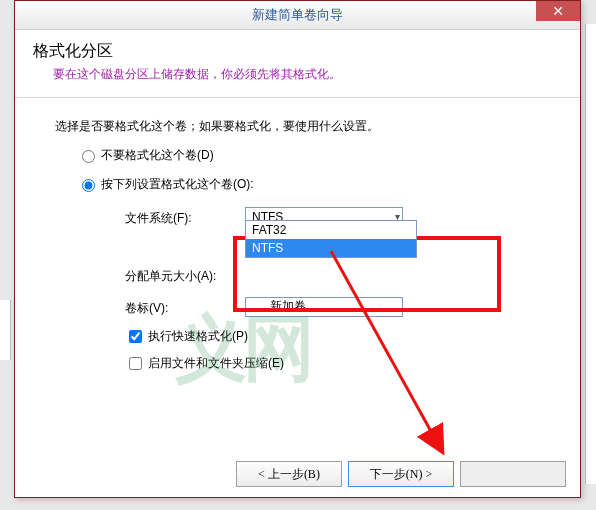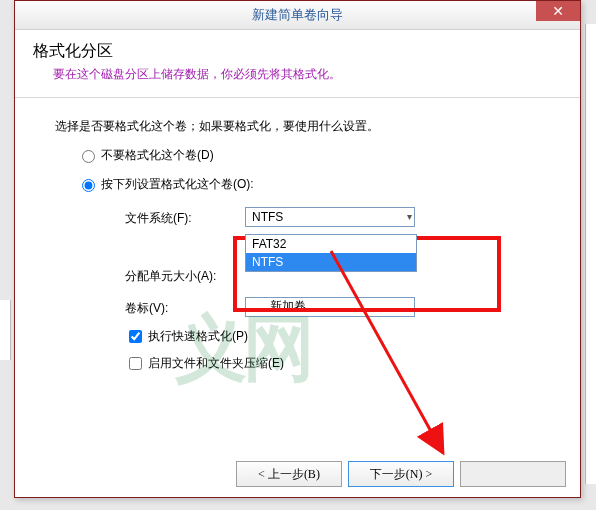--- a/index.html
+++ b/index.html
@@ -10,24 +10,24 @@
   .hdr{padding:10px 18px 14px 18px;border-bottom:1px solid #d8d8d8}
   .hdr-title{font-weight:normal;font-size:16px;margin-bottom:4px}
   .hdr-sub{margin-left:20px;color:#a21caf}
   .body{padding:20px 40px 0 40px;position:relative;height:340px}
   .prompt{margin-bottom:12px}
   .radio{display:flex;align-items:center;margin:8px 0 12px 22px}
   .radio input{margin-right:6px}
   .fields{margin:6px 0 0 70px}
   .row{display:flex;align-items:flex-end;margin:10px 0;height:22px}
   .row label{width:120px}
-  .sel,.txt{width:170px;height:20px;border:1px solid #7a9ac0;background:#fff;font:12px sans-serif;box-sizing:border-box}
+  .sel,.txt{width:158px;height:20px;border:1px solid #7a9ac0;background:#fff;font:12px sans-serif;box-sizing:border-box}
   .sel{display:flex;align-items:center;justify-content:space-between;padding:0 2px 0 6px;position:relative}
   .chev{font-size:10px;color:#555}
-  .drop{position:absolute;left:-1px;top:26px;width:170px;border:1px solid #7a9ac0;background:#fff;z-index:6}
+  .drop{position:absolute;left:-1px;top:12px;width:170px;border:1px solid #7a9ac0;background:#fff;z-index:6}
   .opt{padding:2px 6px}
   .opt.sel-opt{background:#2d89ef;color:#fff}
   .txt{padding:2px 24px}
   .chk{display:flex;align-items:center;margin:8px 0 6px 0}
   .chk input{margin-right:6px}
   .hilite{position:absolute;border:4px solid #e11;pointer-events:none;z-index:5}
   .hilite.a{left:218px;top:138px;width:260px;height:68px}
   .footer{position:absolute;bottom:10px;right:14px;display:flex;gap:6px}
   .btn{min-width:80px;height:24px;border:1px solid #a0a0a0;background:linear-gradient(#fdfdfd,#ececec);display:flex;align-items:center;justify-content:center;padding:0 12px;font:12px "Microsoft YaHei"}
   .btn.def{border:1.5px solid #3e91e4}

